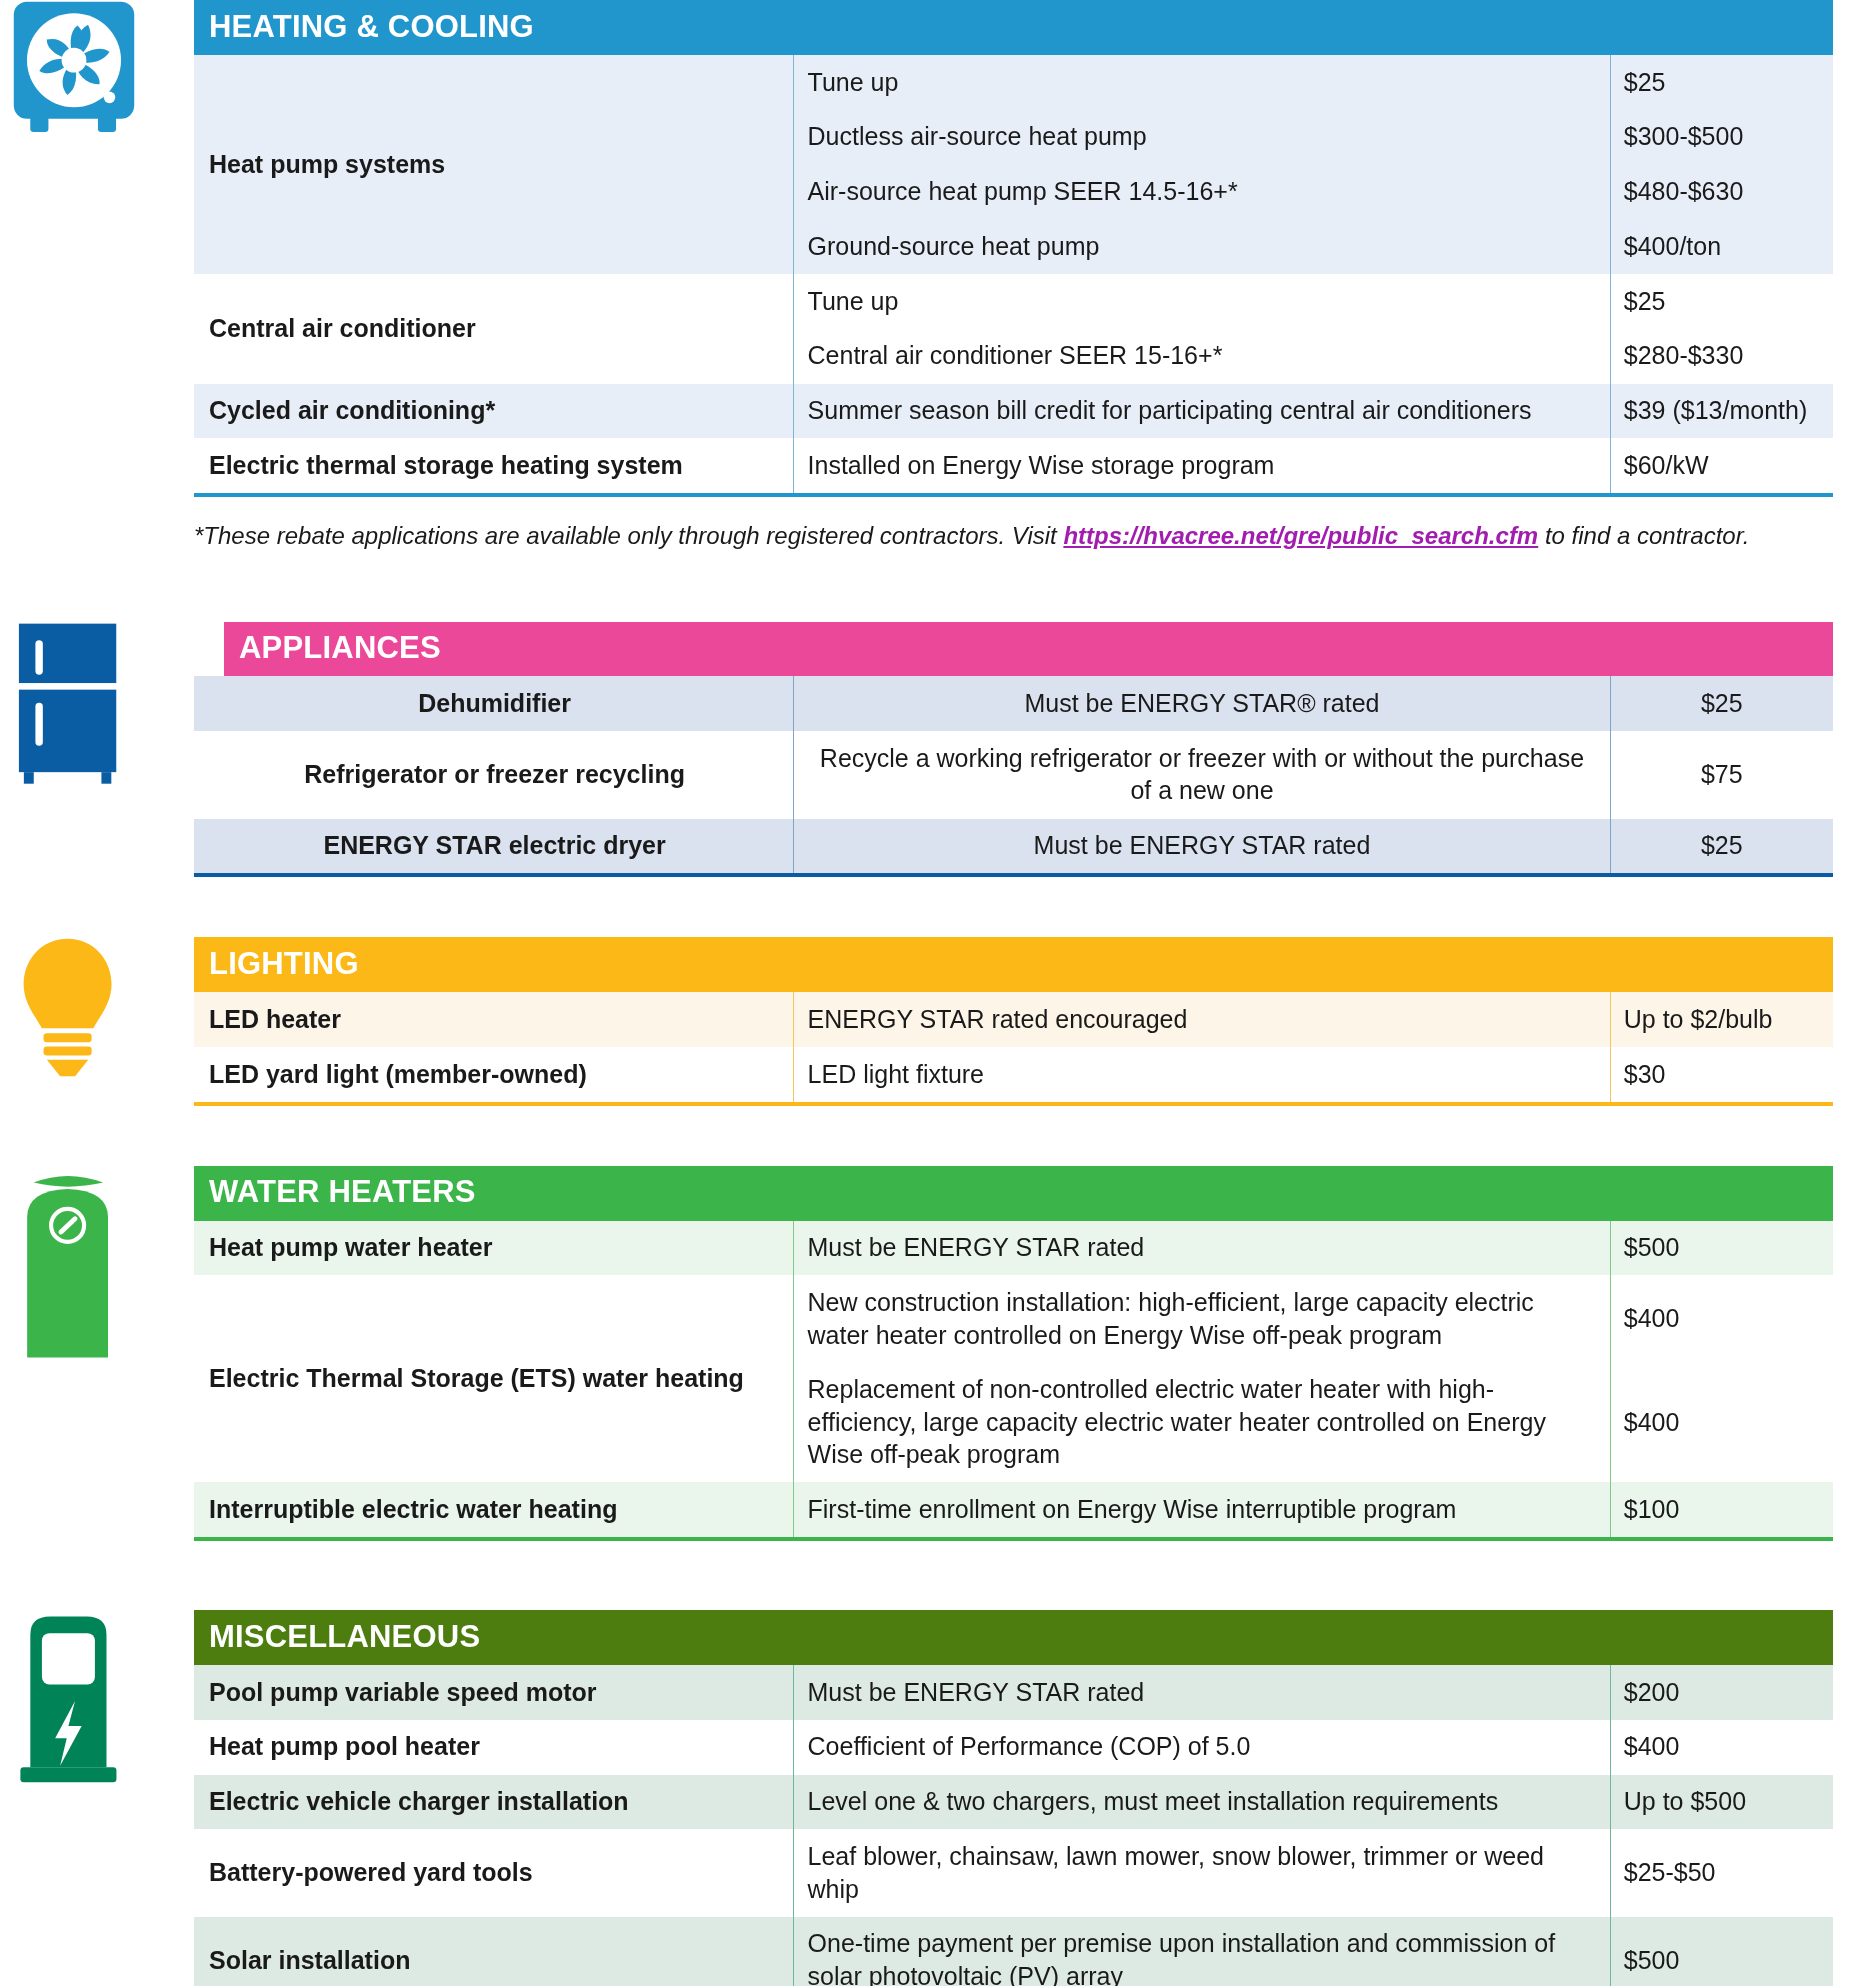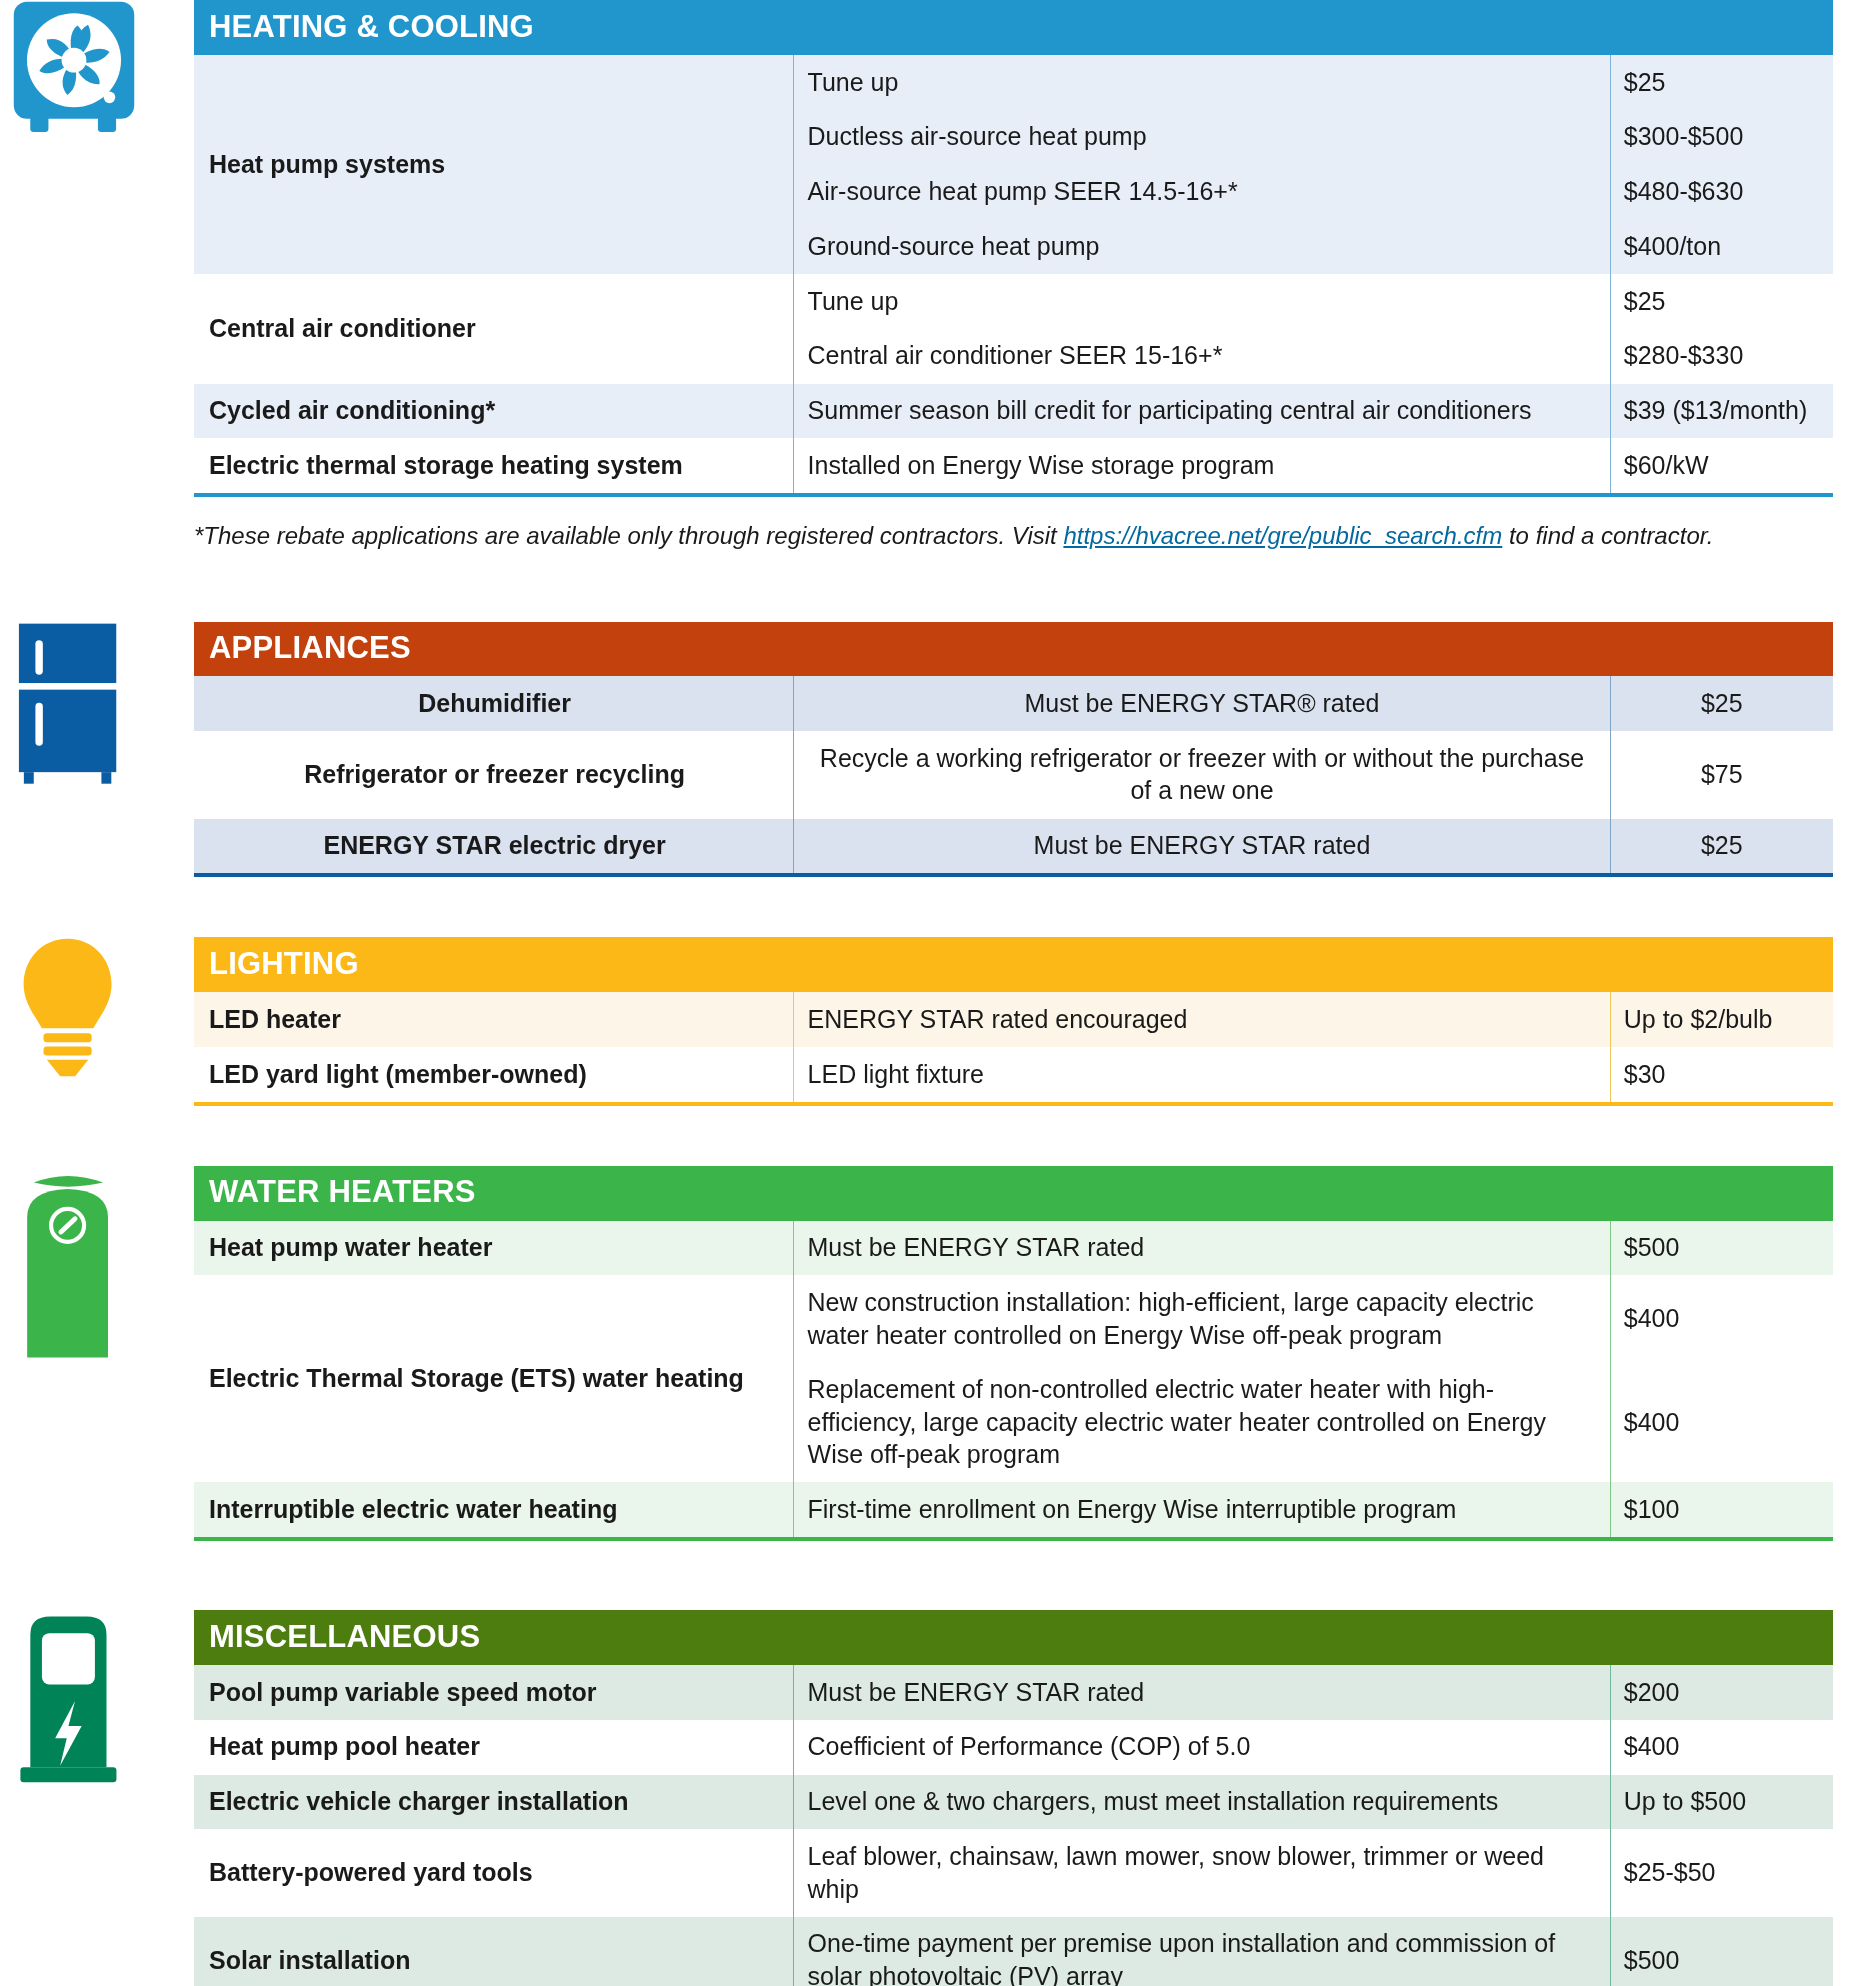--- a/index.html
+++ b/index.html
@@ -48,21 +48,21 @@
   td.amt { border-left: 1.7px solid; }
 
   
   .heat .sec-header { background: #2196cd; }
   .heat table { border-bottom: 4.1px solid #2196cd; }
   .heat td.desc, .heat td.amt { border-left-color: #7fb4d8; }
   .heat tr.alt td { background: #e8eef8; }
   .heat tr.plain td { background: #ffffff; }
 
   
-  .appl .sec-header { background: #c2410c; }
+  .appl .sec-header { background: #ec4899; margin-left: 30px; }
   .appl table { border-bottom: 4.1px solid #0a5ca3; text-align: center; }
   .appl td.desc, .appl td.amt { border-left-color: #7fa5c9; }
   .appl tr.alt td { background: #dbe2ef; }
   .appl tr.plain td { background: #ffffff; }
 
   
   .light .sec-header { background: #fcb816; }
   .light table { border-bottom: 4.1px solid #fcb816; }
   .light td.desc, .light td.amt { border-left-color: #f3c75c; }
   .light tr.alt td { background: #fdf5e7; }
@@ -83,22 +83,22 @@
   .misc tr.plain td { background: #ffffff; }
 
   .footnote {
     margin: 21.5px 0 0 194px;
     padding-right: 58px;
     font-style: italic;
     font-size: 24px;
     line-height: 1.42;
   }
   .footnote a, .footnote .url {
-    color: #0369a1;
-    font-weight: normal;
+    color: #a21caf;
+    font-weight: bold;
     text-decoration: underline;
     font-style: italic;
   }
   .gap-md { height: 60px; }
   .gap-lg { height: 69px; }
 
   .icon-svg { display: block; }
 </style>
 </head>
 <body>

